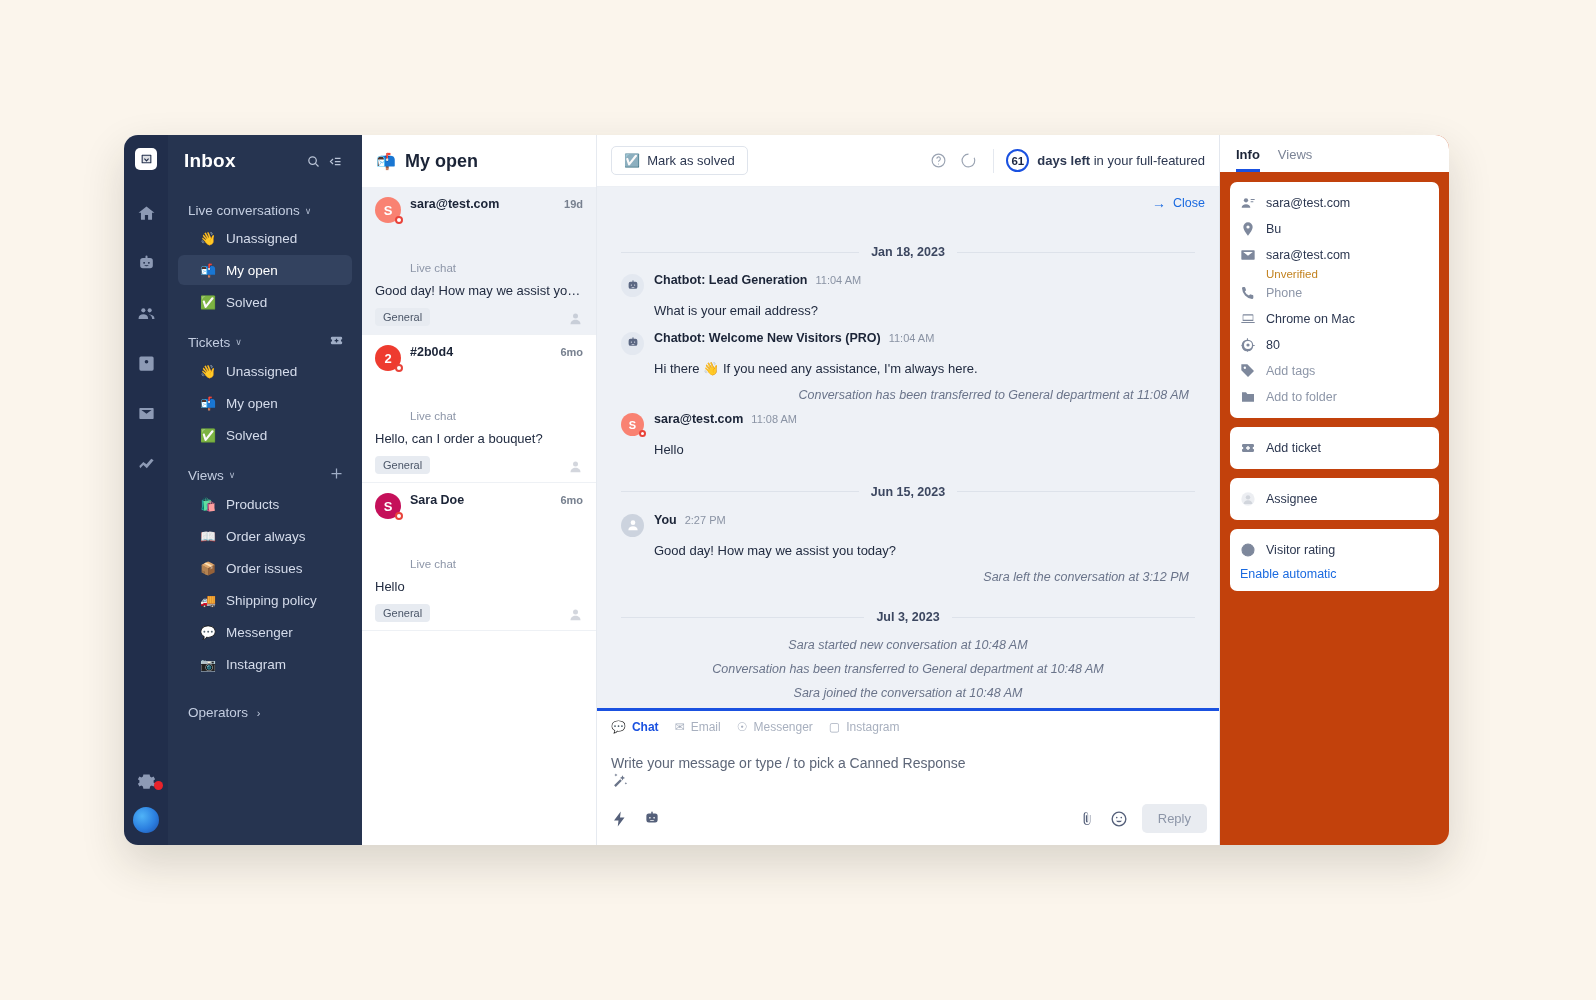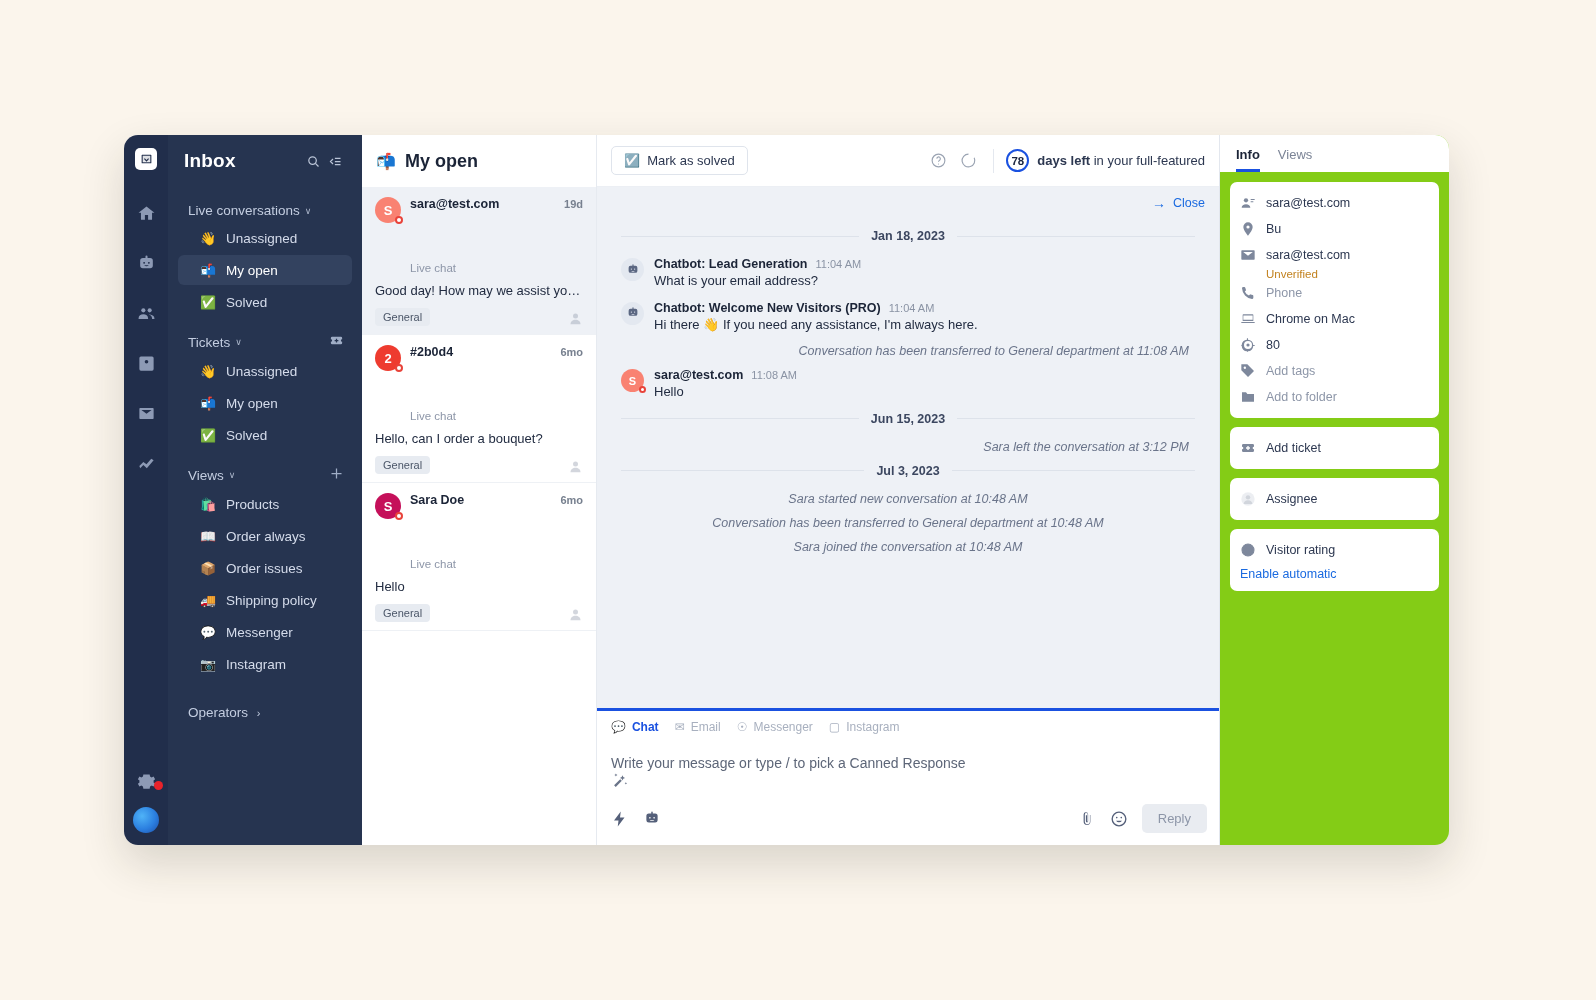--- a/index.html
+++ b/index.html
@@ -200,21 +200,21 @@
   #close-link {
     display: inline-flex; align-items: center; gap: 7px;
     color: #1a6ae0; font-size: 12.5px; cursor: pointer;
   }
   #close-link .arr { font-size: 14px; }
 
   #messages { flex: 1; padding: 0 24px 8px; overflow: hidden; }
 
   .date-sep {
     display: flex; align-items: center; gap: 12px;
-    margin: 10px 0 14px;
+    margin: 26px 0 14px;
   }
   .date-sep .line { flex: 1; height: 1px; background: #dde2ea; }
   .date-sep .lbl { font-size: 12.5px; color: #3c4760; font-weight: 600; }
 
   .msg { display: flex; margin-bottom: 11px; }
   .msg-avatar {
     width: 23px; height: 23px; border-radius: 50%;
     flex: 0 0 23px; margin-right: 10px; margin-top: 1px;
     display: flex; align-items: center; justify-content: center;
     font-size: 11px; font-weight: 700; color: #fff; position: relative;
@@ -225,21 +225,21 @@
   .msg-avatar.you svg { width: 14px; height: 14px; fill: #fff; }
   .msg-avatar .ring {
     position: absolute; right: -2px; bottom: -1px;
     width: 7px; height: 7px; border-radius: 50%;
     border: 2px solid #e8433a; background: #fff;
   }
   .msg-body { min-width: 0; }
   .msg-meta { display: flex; align-items: center; gap: 8px; }
   .msg-author { font-size: 12.5px; font-weight: 700; color: #1b2437; }
   .msg-time { font-size: 11px; color: #8a93a4; }
-  .msg-text { font-size: 13px; color: #222c41; margin-top: 1px; line-height: 1.35; }
+  .msg-text { font-size: 13px; color: #222c41; margin-top: 15px; line-height: 1.35; }
 
   .sys-msg {
     text-align: center; font-style: italic;
     font-size: 12.5px; color: #6a748a;
     margin: 10px 0;
   }
   .sys-msg.right { text-align: right; padding-right: 6px; }
 
   
   #composer {
@@ -275,21 +275,21 @@
   #reply-button {
     background: #e9ecf1; color: #8d96a8;
     border: none; border-radius: 5px;
     font-size: 13px; padding: 7px 16px;
     font-family: inherit; cursor: pointer;
   }
 
   
   #info-panel {
     width: 230px; flex: 0 0 230px;
-    background: #84cc16;
+    background: #c2410c;
     border-left: 1px solid #e3e7ee;
     display: flex; flex-direction: column;
     overflow: hidden;
   }
   #info-tabs {
     display: flex; gap: 18px; padding: 12px 16px 0;
     background: #fff;
   }
   .info-tab {
     font-size: 13px; color: #7b8496; padding-bottom: 7px; cursor: pointer;
@@ -567,21 +567,21 @@
             <circle cx="12" cy="17" r=".8" fill="#9aa3b2" stroke="none"></circle>
           </svg>
       </div>
       <div class="top-icon">
         <svg viewBox="0 0 24 24">
             <path d="M12 3a9 9 0 108 5"></path>
           </svg>
       </div>
       <div id="topbar-divider"></div>
       <div id="trial-banner">
-        <span id="trial-days">78</span>
+        <span id="trial-days">61</span>
         <span id="trial-text">
           <b>days left</b><span> in your full-featured</span>
         </span>
       </div>
     </div>
 
     <div id="chat-body">
       <div id="close-bar">
         <span id="close-link">
           <span class="arr">→</span>
@@ -643,20 +643,35 @@
           </div>
         </div>
 
 
         <div class="date-sep">
           <span class="line"></span>
           <span class="lbl">Jun 15, 2023</span>
           <span class="line"></span>
         </div>
 
+        <div class="msg">
+          <div class="msg-avatar you">
+            <svg viewBox="0 0 24 24">
+                <circle cx="12" cy="8" r="4"></circle>
+                <path d="M4 21c0-4.4 3.6-7 8-7s8 2.6 8 7z"></path>
+              </svg>
+          </div>
+          <div class="msg-body">
+            <div class="msg-meta">
+              <span class="msg-author">You</span>
+              <span class="msg-time">2:27 PM</span>
+            </div>
+            <div class="msg-text">Good day! How may we assist you today?</div>
+          </div>
+        </div>
 
         <div class="sys-msg right">Sara left the conversation at 3:12 PM</div>
 
         <div class="date-sep">
           <span class="line"></span>
           <span class="lbl">Jul 3, 2023</span>
           <span class="line"></span>
         </div>
 
         <div class="sys-msg">Sara started new conversation at 10:48 AM</div>

